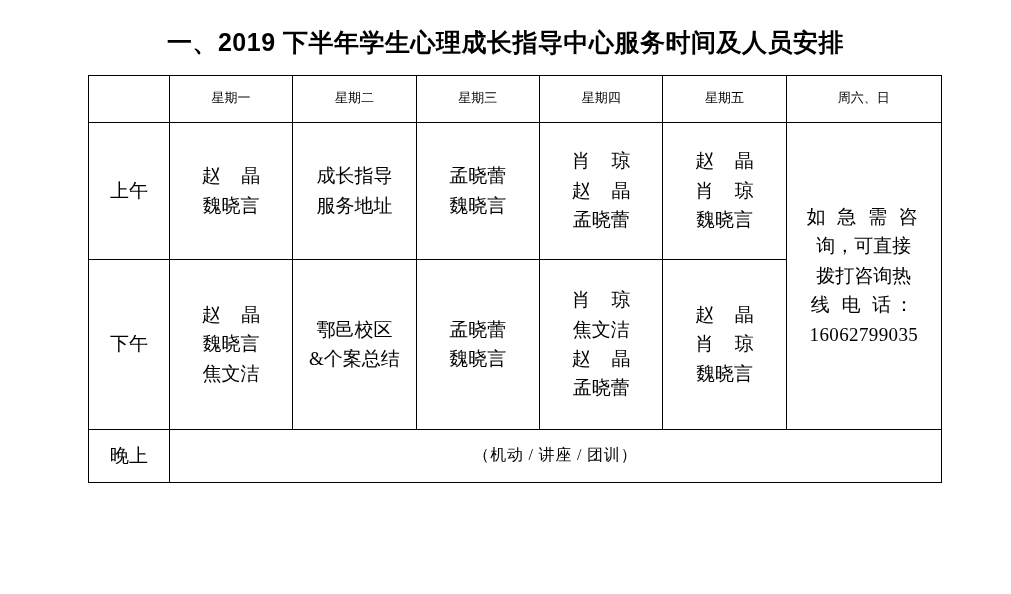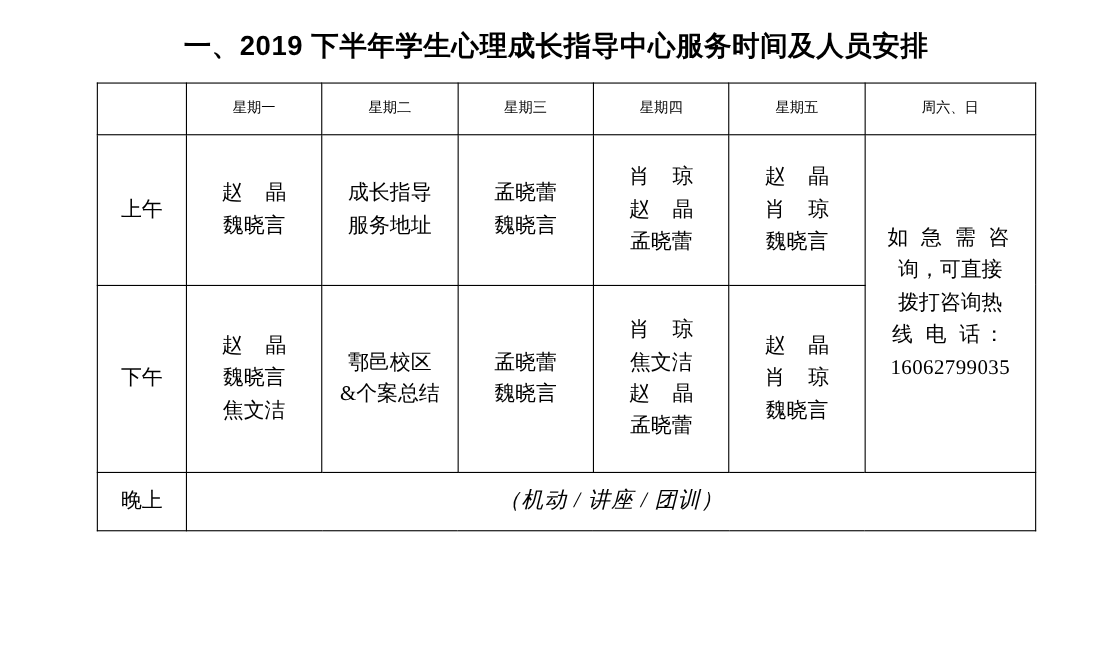--- a/index.html
+++ b/index.html
@@ -85,23 +85,22 @@
   }
   .weekend-cell div { white-space: nowrap; }
   .weekend-cell .justify {
     letter-spacing: 0.18em;
   }
   .phone {
     font-family: "Liberation Serif", "DejaVu Serif", serif;
     letter-spacing: 0.02em;
   }
   .evening-span {
-    font-size: 20px;
+    font-size: 16px;
     letter-spacing: 0.05em;
-    font-style: italic;
   }
 </style>
 </head>
 <body>
 
 <div class="page">
 
   <div class="doc-title">一、2019 下半年学生心理成长指导中心服务时间及人员安排</div>
 
 

